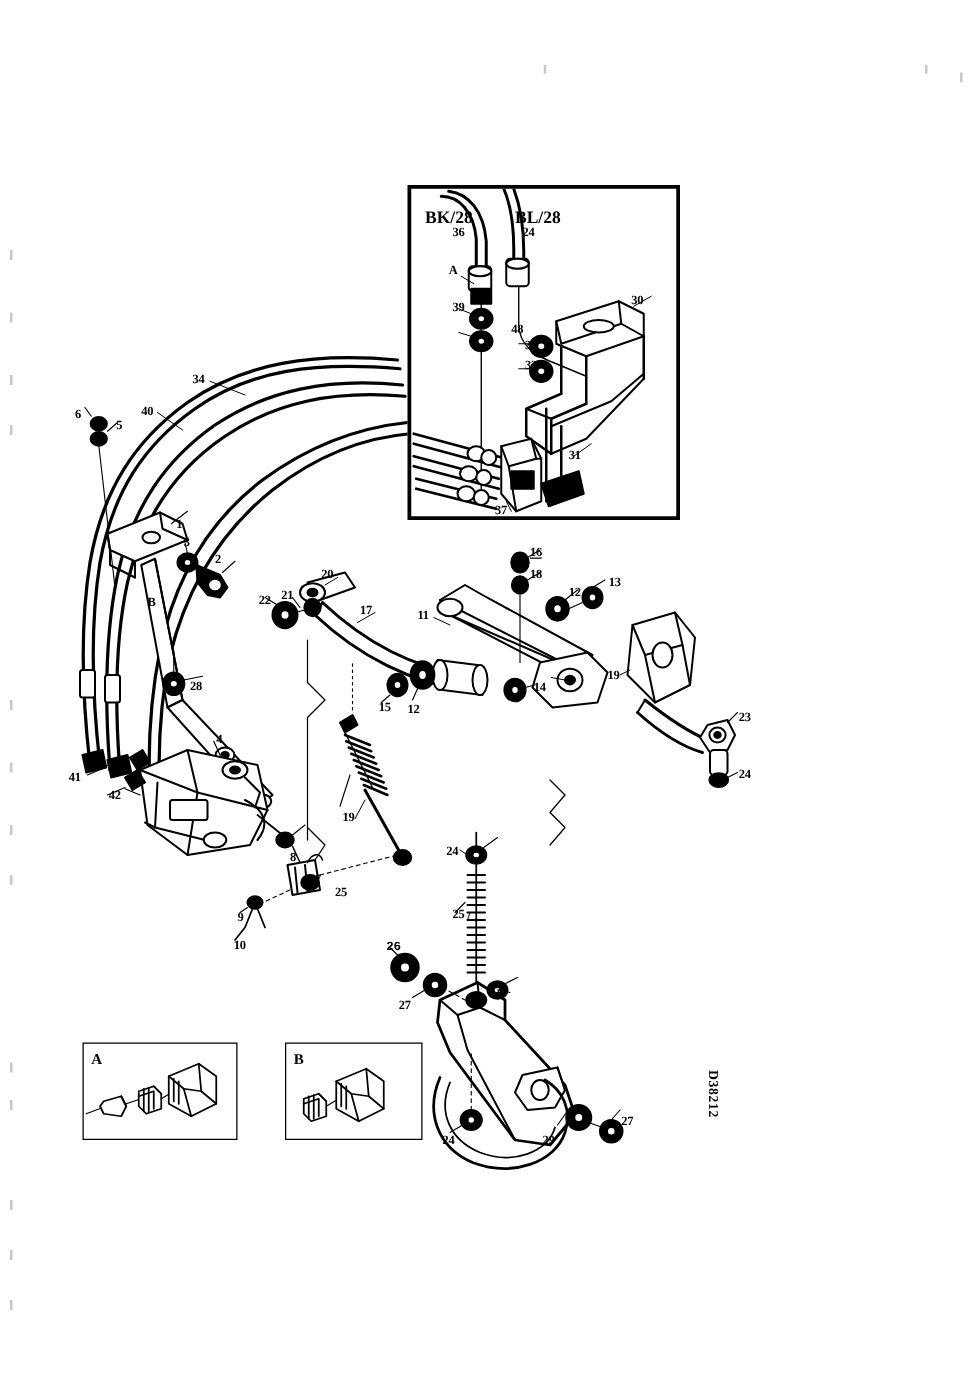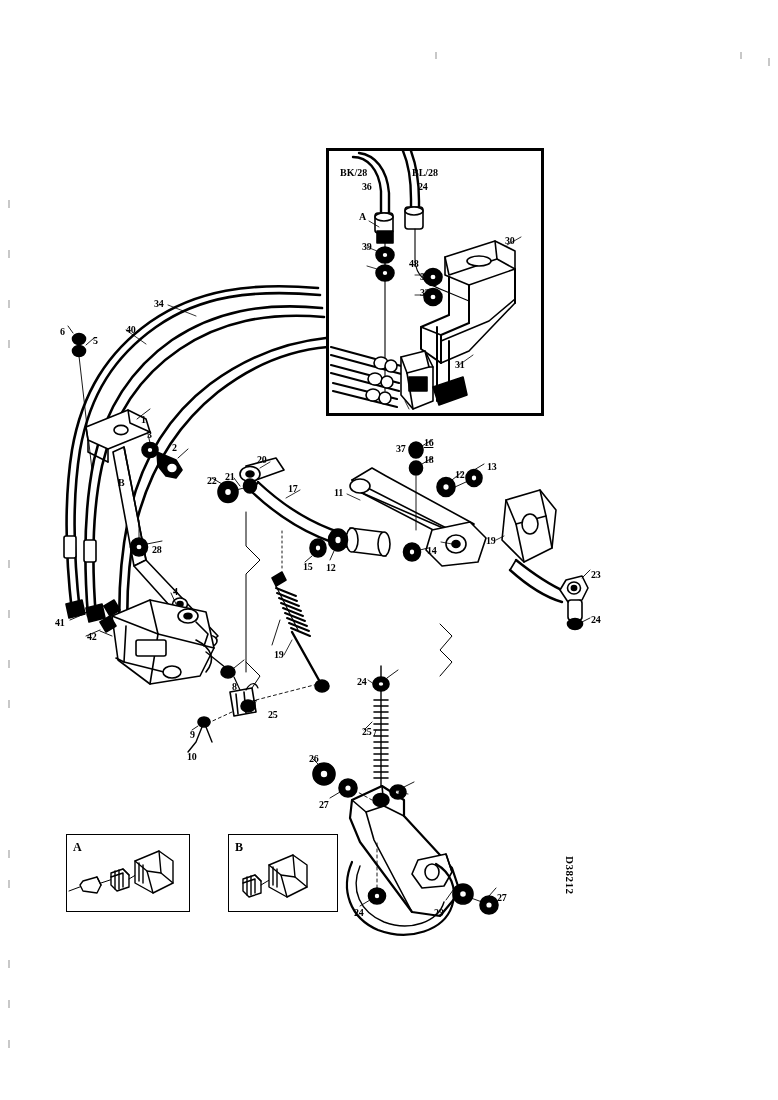--- a/index.html
+++ b/index.html
@@ -30,21 +30,21 @@
   .callout {
     position: absolute;
     font-family: "Liberation Serif", serif;
     font-weight: bold;
     font-size: 10px;
     color: #000000;
     line-height: 1;
     white-space: nowrap;
     letter-spacing: -0.3px;
   }
-  .callout.wire { font-size: 10px; letter-spacing: 0px; }
+  .callout.wire { font-size: 14px; letter-spacing: 0px; }
   .boxlabel {
     position: absolute;
     font-family: "Liberation Serif", serif;
     font-weight: bold;
     font-size: 12px;
     color: #000000;
   }
   .detailbox {
     position: absolute;
     border: 1.5px solid #000;
@@ -489,23 +489,23 @@
   <div id="callout-host">
       <div class="callout" style="left: 362px; top: 182px;">36</div>
       <div class="callout" style="left: 418px; top: 182px;">24</div>
       <div class="callout" style="left: 359px; top: 212px;">A</div>
       <div class="callout" style="left: 362px; top: 242px;">39</div>
       <div class="callout" style="left: 361px; top: 259px; margin-left: 48px;">48</div>
       <div class="callout" style="left: 505px; top: 236px;">30</div>
       <div class="callout" style="left: 420px; top: 272px;">33</div>
       <div class="callout" style="left: 420px; top: 288px;">32</div>
       <div class="callout" style="left: 455px; top: 360px;">31</div>
-      <div class="callout" style="left: 396px; top: 404px; margin-top: 40px;">37</div>
+      <div class="callout" style="left: 396px; top: 404px;">37</div>
       <div class="callout" style="left: 154px; top: 299px;">34</div>
-      <div class="callout" style="left: 126px; top: 325px;">40</div>
+      <div class="callout" style="left: 113px; top: 325px;">40</div>
       <div class="callout" style="left: 60px; top: 327px;">6</div>
       <div class="callout" style="left: 93px; top: 336px;">5</div>
       <div class="callout" style="left: 141px; top: 415px;">1</div>
       <div class="callout" style="left: 147px; top: 430px;">3</div>
       <div class="callout" style="left: 172px; top: 443px;">2</div>
       <div class="callout" style="left: 118px; top: 478px;">B</div>
       <div class="callout" style="left: 152px; top: 545px;">28</div>
       <div class="callout" style="left: 55px; top: 618px;">41</div>
       <div class="callout" style="left: 87px; top: 632px;">42</div>
       <div class="callout" style="left: 173px; top: 587px;">4</div>
@@ -525,21 +525,21 @@
       <div class="callout" style="left: 591px; top: 570px;">23</div>
       <div class="callout" style="left: 591px; top: 615px;">24</div>
       <div class="callout" style="left: 274px; top: 650px;">19</div>
       <div class="callout" style="left: 232px; top: 682px;">8</div>
       <div class="callout" style="left: 252px; top: 699px;">7</div>
       <div class="callout" style="left: 268px; top: 710px;">25</div>
       <div class="callout" style="left: 190px; top: 730px;">9</div>
       <div class="callout" style="left: 187px; top: 752px;">10</div>
       <div class="callout" style="left: 357px; top: 677px;">24</div>
       <div class="callout" style="left: 362px; top: 727px;">25</div>
-      <div class="callout" style="left: 309px; top: 754px;">26</div>
+      <div class="callout" style="left: 309px; top: 754px; font-family: Liberation Mono, monospace;">26</div>
       <div class="callout" style="left: 319px; top: 800px;">27</div>
       <div class="callout" style="left: 396px; top: 789px;">28</div>
       <div class="callout" style="left: 354px; top: 908px;">24</div>
       <div class="callout" style="left: 434px; top: 908px;">29</div>
       <div class="callout" style="left: 497px; top: 893px;">27</div>
     </div>
 
   <div class="dwgcode" style="left:576px; top:856px;">D38212</div>
 
   <div id="edge-host">

